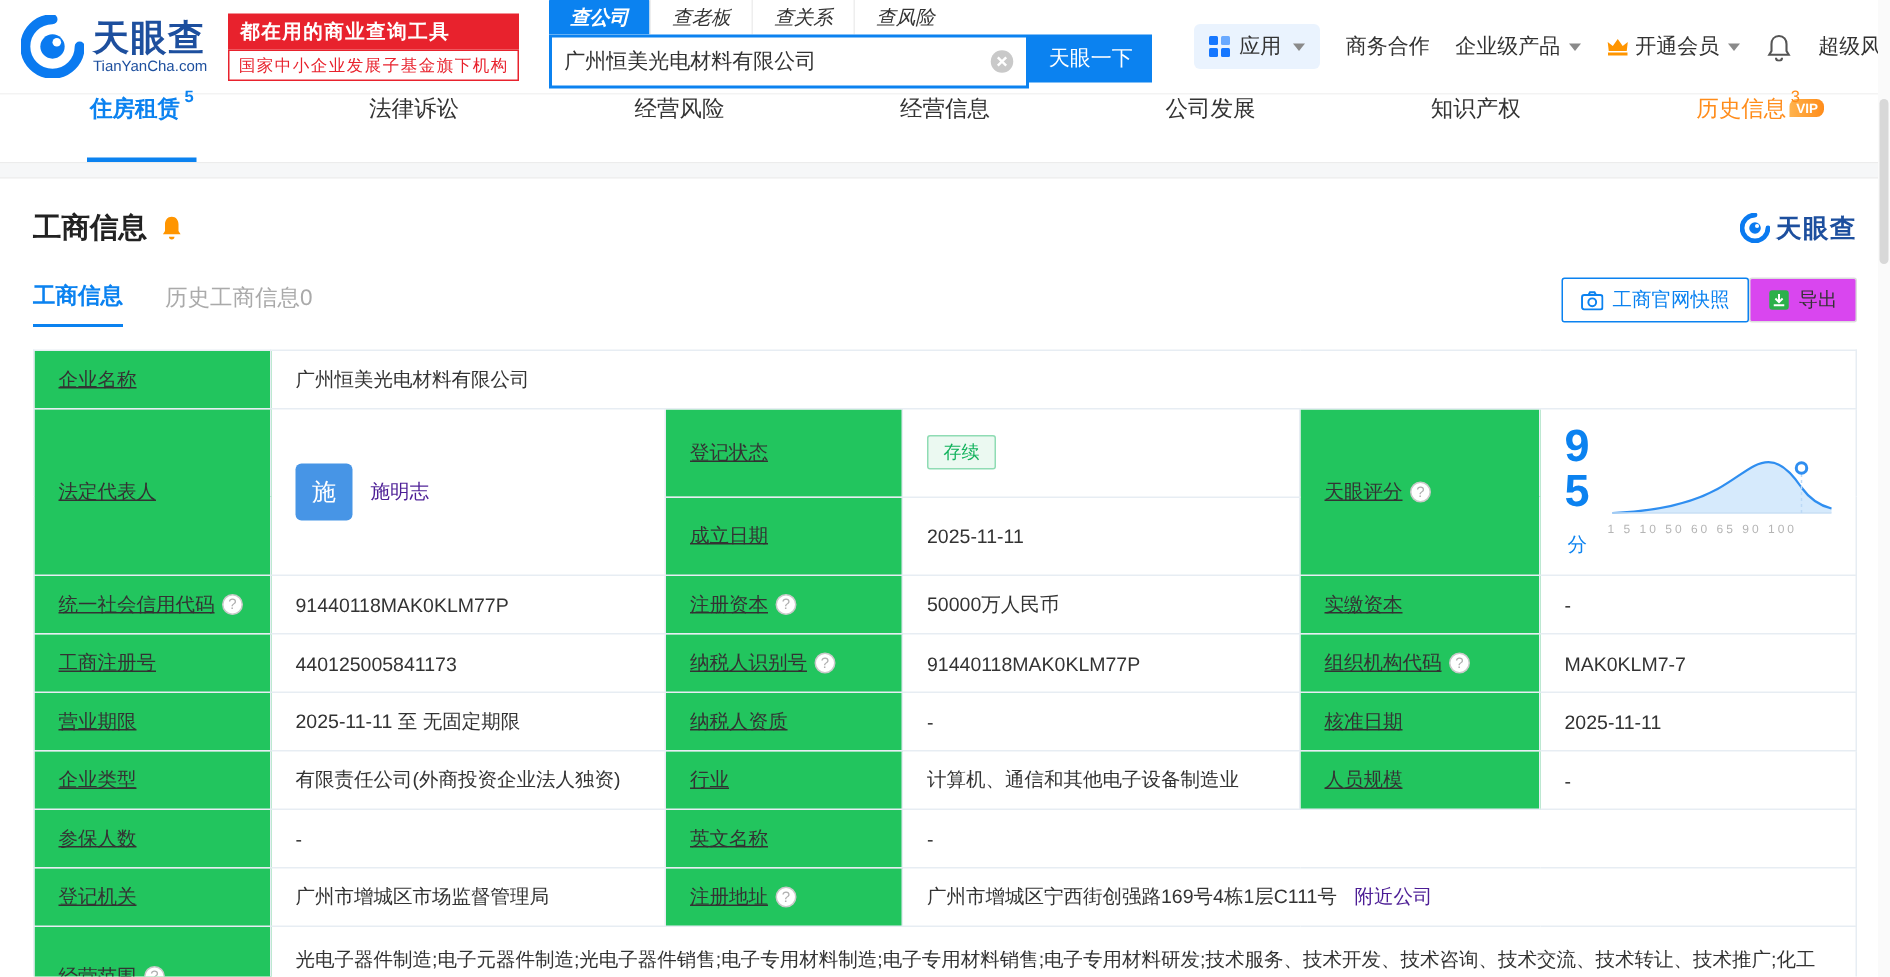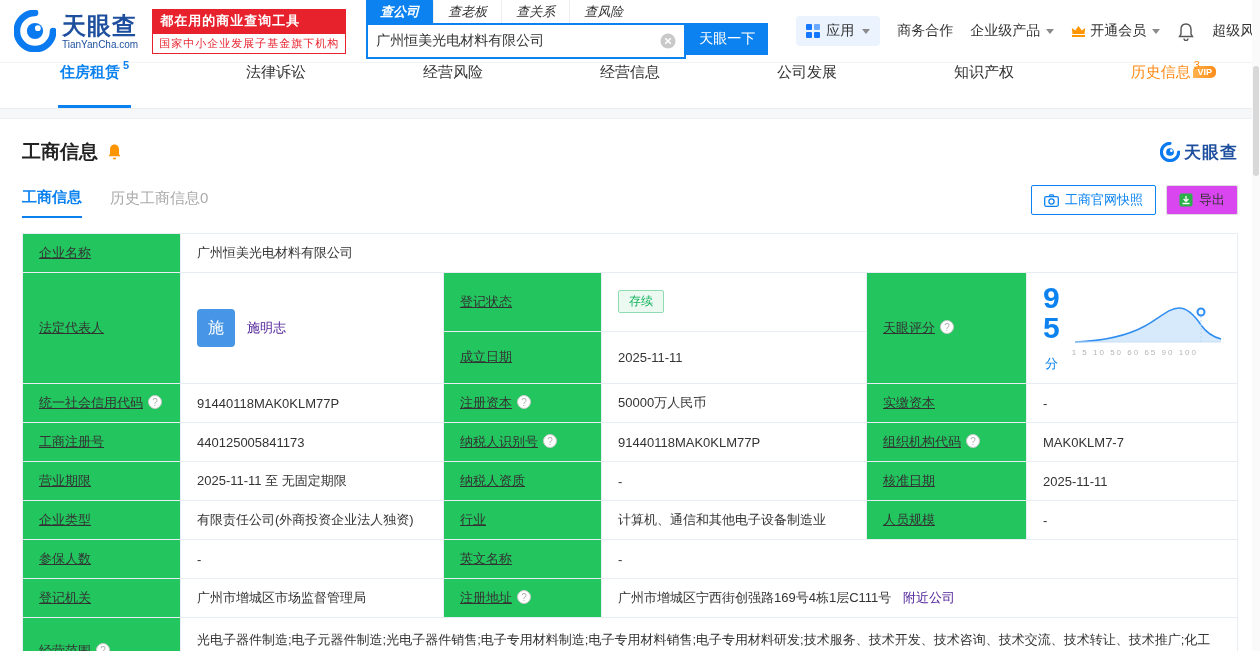--- a/index.html
+++ b/index.html
@@ -43,21 +43,21 @@
   
   main { padding:0 22px; }
   .secthead { display:flex; align-items:center; margin-top:20px; gap:8px; }
   .secthead h2 { font-size:19px; color:#222; font-weight:bold; }
   .sectlogo { margin-left:auto; display:flex; align-items:center; gap:4px; }
   .sectlogo span { font-size:17px; font-weight:bold; color:#1d4f9e; letter-spacing:1px; }
   .subtabs { display:flex; align-items:center; margin-top:20px; }
   .subtab { font-size:15px; color:#aaa; cursor:pointer; padding-bottom:9px; }
   .subtab + .subtab { margin-left:28px; }
   .subtab.active { color:#0b82f0; font-weight:bold; border-bottom:2px solid #0b82f0; }
-  .actions { margin-left:auto; display:flex; gap:10px; padding-bottom:6px; }
+  .actions { margin-left:auto; display:flex; padding-bottom:6px; }
   .btn-snap { display:flex; align-items:center; gap:6px; border:1px solid #0b82f0; color:#0b82f0; background:#fff; font-size:13px; padding:5px 12px; border-radius:2px; cursor:pointer; font-family:inherit; }
   .btn-export { display:flex; align-items:center; gap:6px; border:1px solid #ddd; color:#333; background:#d946ef; font-size:13px; padding:5px 12px; border-radius:2px; cursor:pointer; font-family:inherit; }
 
   
   .info-table { width:100%; border-collapse:collapse; margin-top:12px; table-layout:fixed; font-size:13px; }
   .info-table td { border:1px solid #e7edf3; padding:10px 16px; vertical-align:middle; word-break:break-all; }
   .info-table td.lbl { background:#22c55e; color:#333;text-decoration:underline; }
   .c1 { width:158px; } .c2 { width:263px; } .c3 { width:158px; } .c4 { width:265px; } .c5 { width:160px; }
   .help { display:inline-block; width:14px; height:14px; line-height:13px; text-align:center; border:1px solid #c9c9c9; border-radius:50%; color:#b0b0b0; font-size:10px; margin-left:5px; vertical-align:1px; cursor:pointer; background:#fff; }
   .blue { color:#4c1d95; text-decoration:none; cursor:pointer; }

